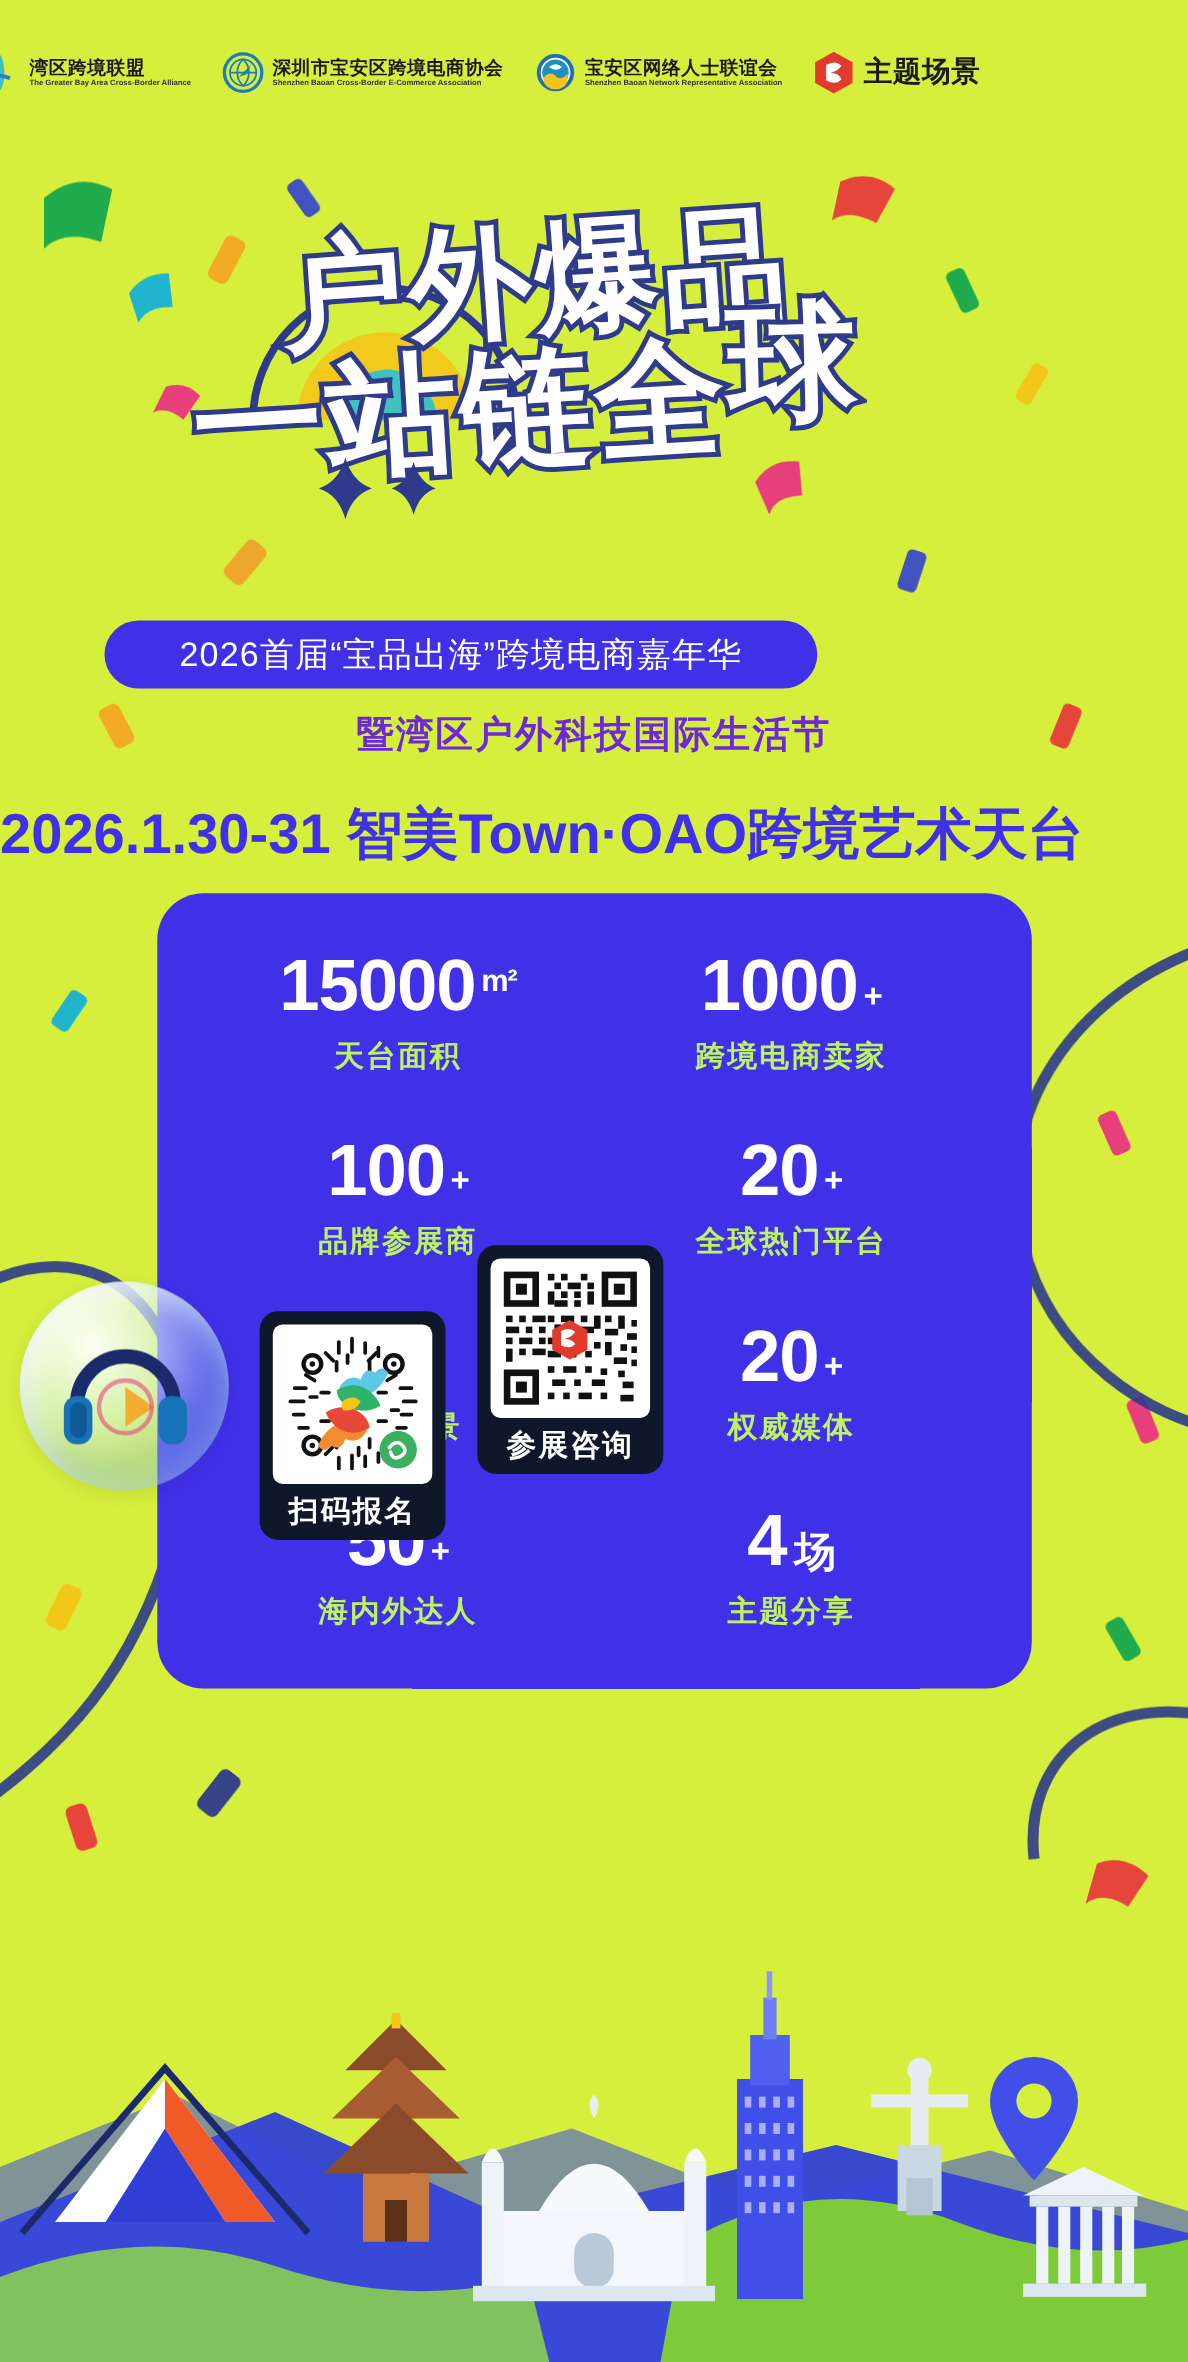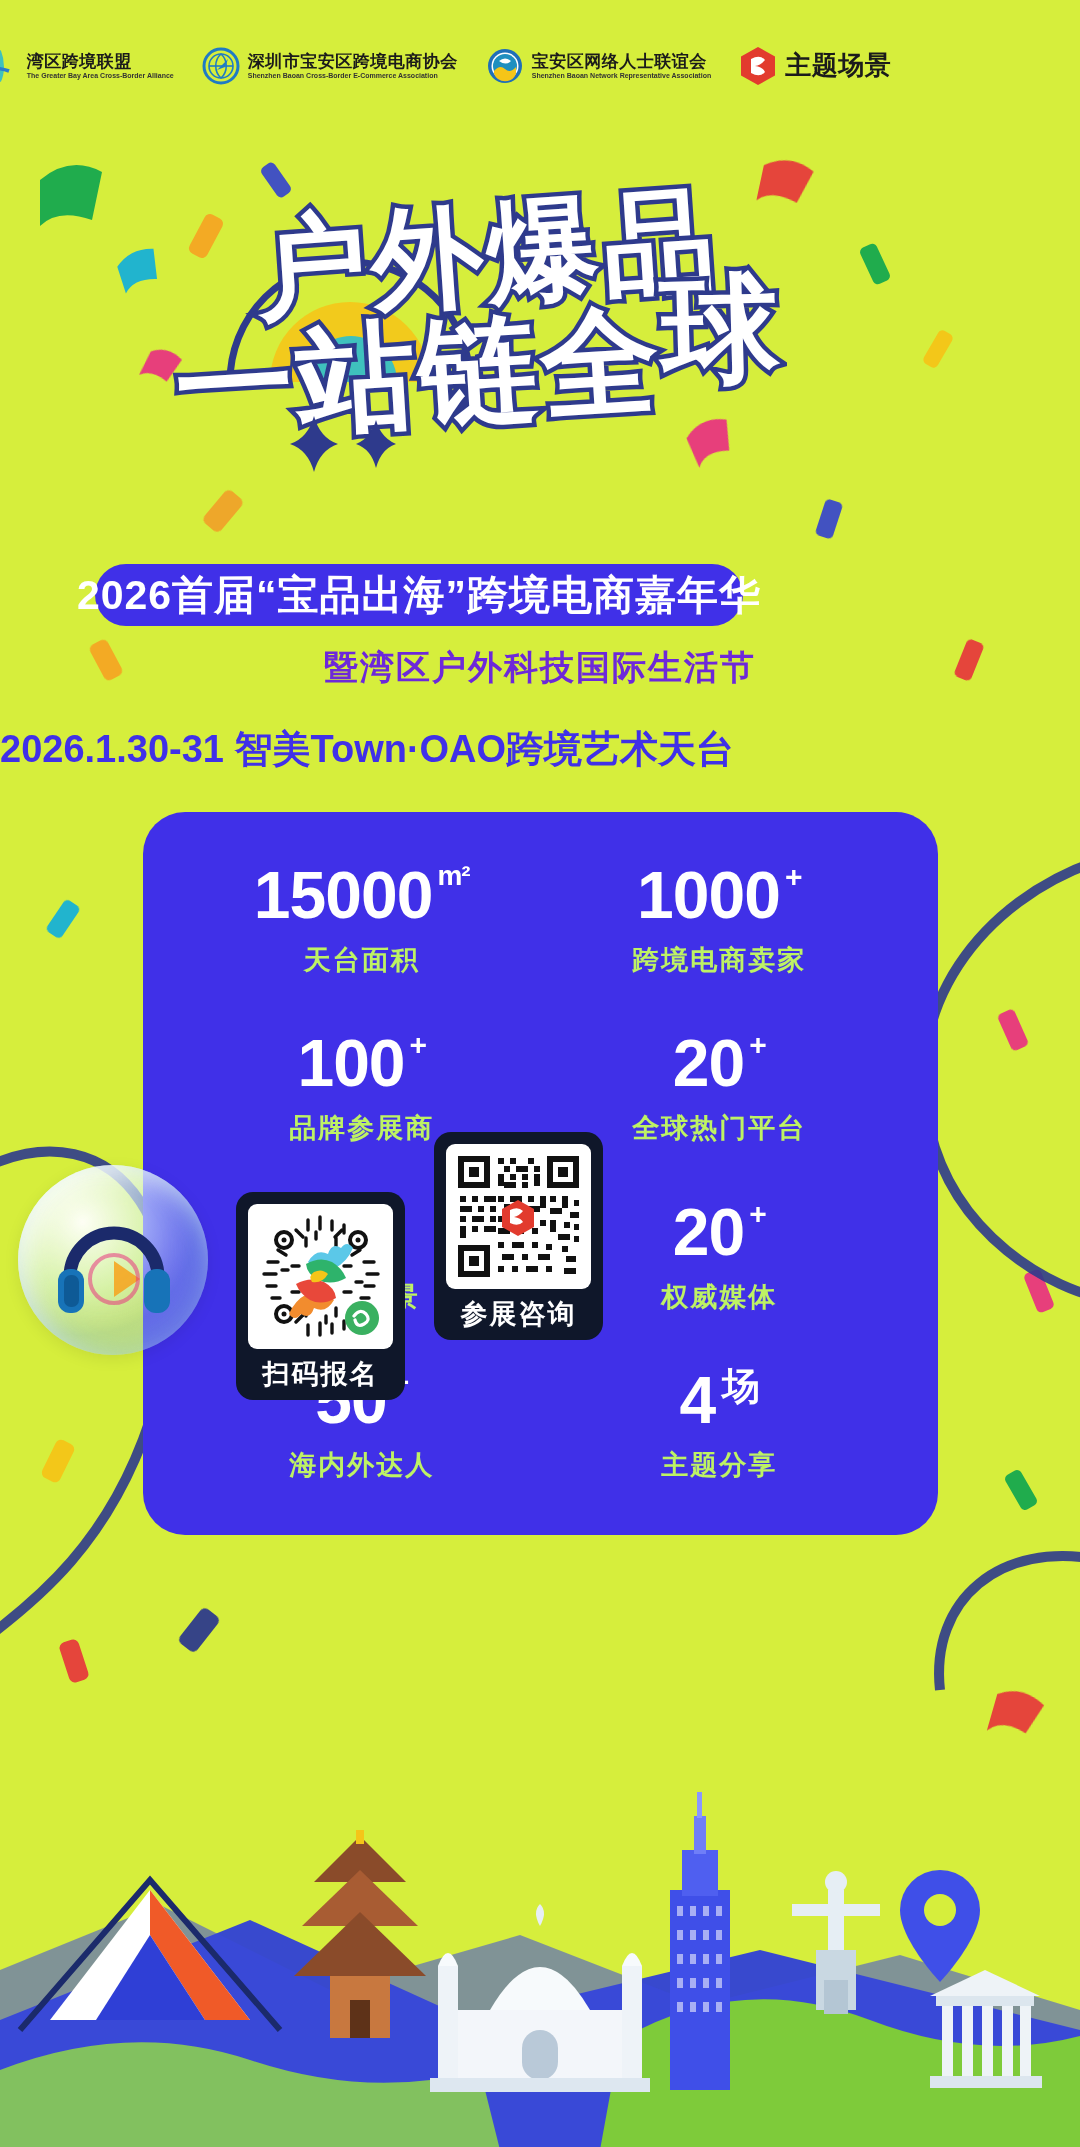--- a/index.html
+++ b/index.html
@@ -37,42 +37,42 @@
   .hl1 { left:255px; top:28px; font-size:112px; transform:rotate(-4deg); }
   .hl2 { left:175px; top:140px; font-size:118px; transform:rotate(-3.5deg); }
   .hl2 .up { display:inline-block; transform:translateY(-26px) rotate(2deg); }
 
   
   .pill {
     position:absolute; left:95px; top:564px; width:648px; height:62px;
     background:#4030e8; border-radius:31px;
     display:flex; align-items:center; justify-content:center;
   }
-  .pill span { color:#fff; font-size:41px; font-weight:bold; letter-spacing:1px; white-space:nowrap;}
+  .pill span { color:#fff; font-size:31px; font-weight:normal; letter-spacing:1px; white-space:nowrap;}
 
   .subtitle {
     position:absolute; left:0; top:645px; width:1080px; text-align:center;
     color:#6d28d9; font-size:34px; font-weight:bold; letter-spacing:2px;
   }
   .dateline {
     position:absolute; left:0; top:724px; width:980px; text-align:left;
-    color:#4030e8; font-size:38px; font-weight:bold; letter-spacing:0px;
+    color:#4030e8; font-size:51px; font-weight:bold; letter-spacing:0px;
     white-space:nowrap;
   }
 
   
   .stats {
     position:absolute; left:143px; top:812px; width:795px; height:723px;
     background:#4030e8; border-radius:42px;
     display:grid; grid-template-columns:1fr 1fr; grid-template-rows:repeat(4,1fr);
     padding:24px 40px 26px;
   }
   .stat { display:flex; flex-direction:column; align-items:center; justify-content:center; }
   .stat-num { color:#fff; font-weight:bold; font-size:66px; line-height:1;
-              display:flex; align-items:flex-start; letter-spacing:-1px;}
+              display:flex; align-items:flex-end; letter-spacing:-1px;}
   .stat-num .suf { font-size:30px; font-weight:bold; margin-left:5px; margin-bottom:7px; }
   .stat-num .suf.sup { font-size:28px; margin-bottom:22px; }
   .stat-num .suf.cn { font-size:38px; margin-bottom:2px; margin-left:7px;}
   .stat-lbl { color:#bef264; font-size:27px; font-weight:bold; margin-top:14px; letter-spacing:2px; }
 
   
   .bubble { position:absolute; left:18px; top:1165px; width:190px; height:190px; border-radius:50%;
     background:radial-gradient(circle at 34% 30%, rgba(255,255,255,.95) 0%, rgba(215,245,255,.55) 38%, rgba(160,200,235,.35) 62%, rgba(255,255,255,.15) 78%, rgba(230,250,255,.5) 100%);
     box-shadow:inset -10px -14px 30px rgba(120,180,220,.45), inset 12px 12px 26px rgba(255,255,255,.8), 0 4px 16px rgba(0,0,0,.08);
     overflow:hidden;

